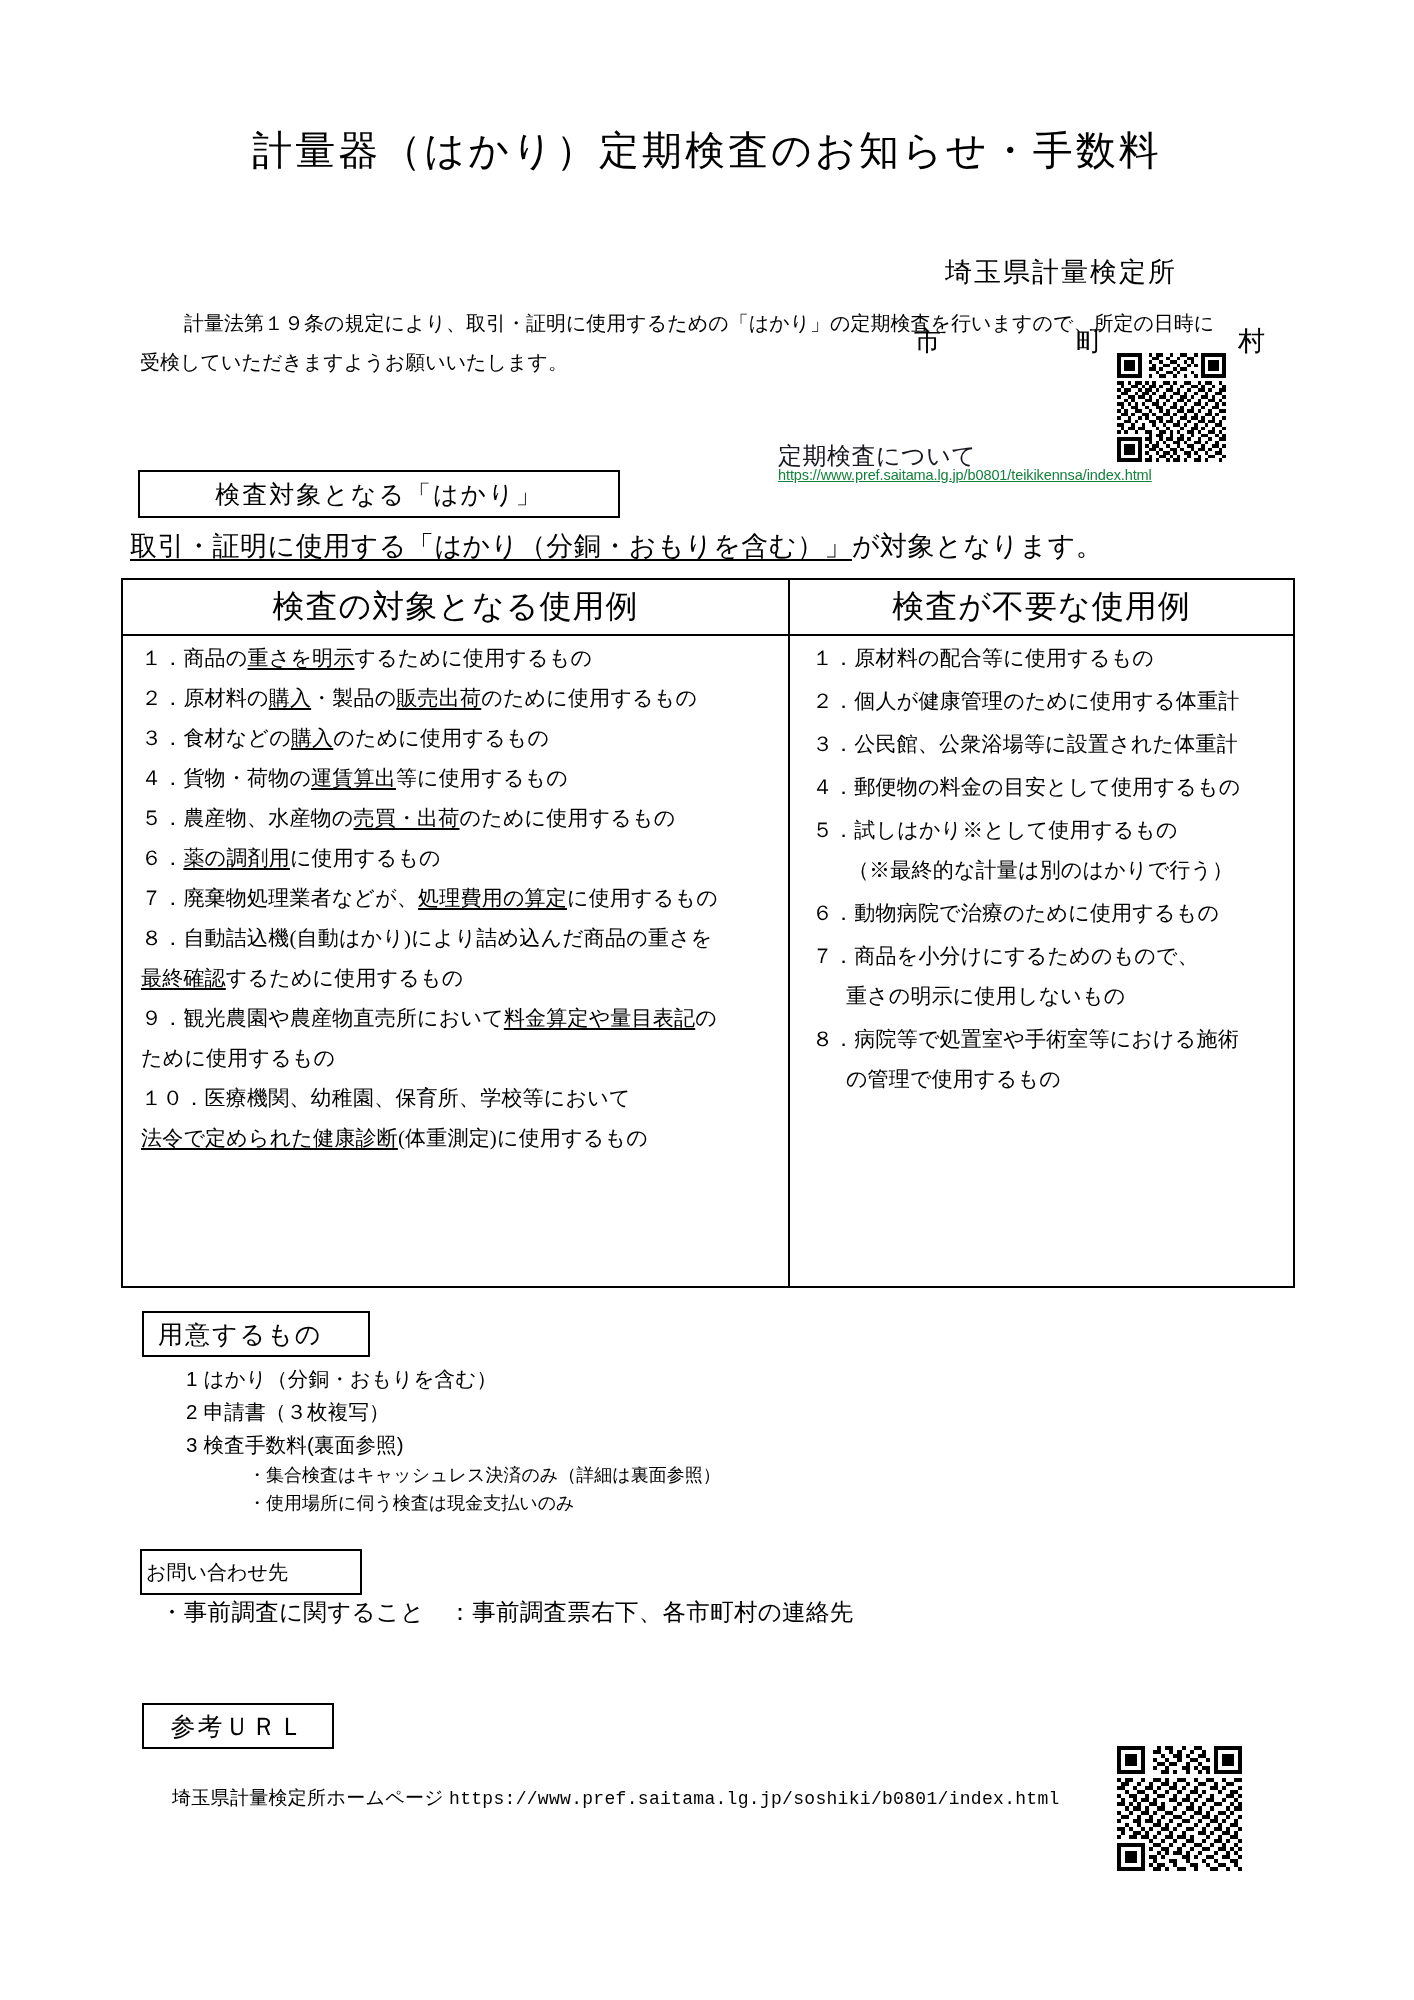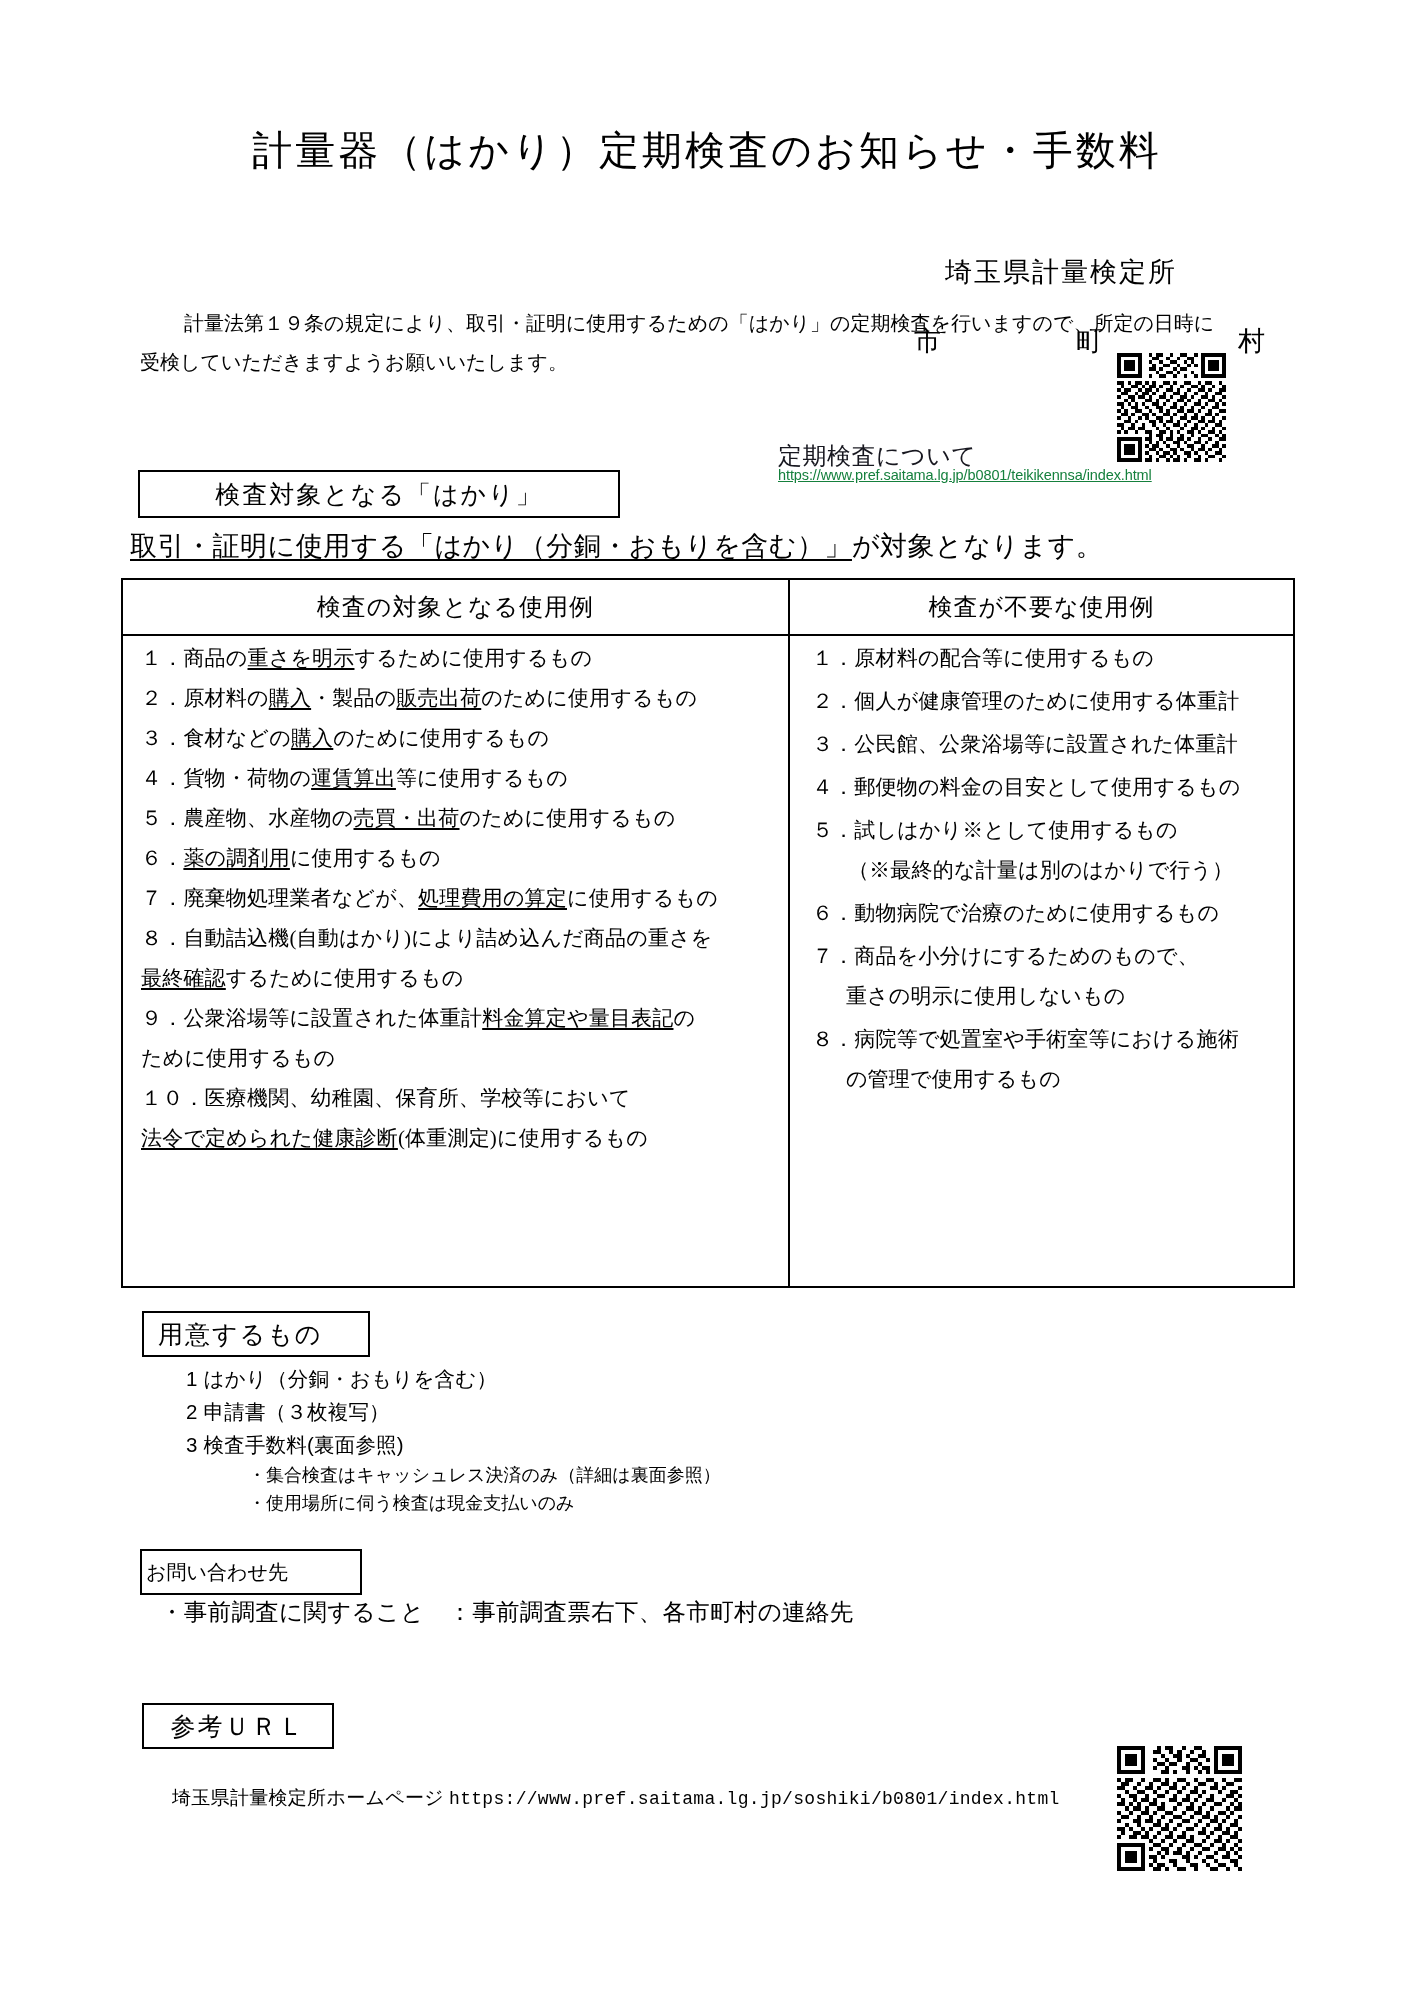--- a/index.html
+++ b/index.html
@@ -68,21 +68,21 @@
   .tbl{
     position:absolute;left:121px;top:578px;width:1174px;height:710px;
     border:2px solid #000;box-sizing:border-box;display:flex;
   }
   .tbl .col{box-sizing:border-box;}
   .tbl .col.left{width:57%;border-right:2px solid #000;}
   .tbl .col.right{width:43%;}
   .thead{
     height:54px;border-bottom:2px solid #000;
     display:flex;align-items:center;justify-content:center;
-    font-size:24px;letter-spacing:1px;
+    font-size:32px;letter-spacing:1px;
   }
   .tbody{padding:12px 10px 0 18px;}
   .tbody .row{
     font-size:21px;line-height:1.0;margin-bottom:19px;letter-spacing:0.2px;
     white-space:pre-wrap;
   }
   .tbody .row .sub{display:block;margin-top:19px;}
   .tbody .row u{text-decoration:underline;text-underline-offset:3px;}
   .col.right .tbody{padding-left:22px;}
   .col.right .tbody .row{margin-bottom:22px;}
@@ -413,21 +413,21 @@
       <div class="thead">検査の対象となる使用例</div>
       <div class="tbody" id="left-body">
           <div class="row"><span>１．</span><span>商品の</span><u>重さを明示</u><span>するために使用するもの</span></div>
           <div class="row"><span>２．</span><span>原材料の</span><u>購入</u><span>・製品の</span><u>販売出荷</u><span>のために使用するもの</span></div>
           <div class="row"><span>３．</span><span>食材などの</span><u>購入</u><span>のために使用するもの</span></div>
           <div class="row"><span>４．</span><span>貨物・荷物の</span><u>運賃算出</u><span>等に使用するもの</span></div>
           <div class="row"><span>５．</span><span>農産物、水産物の</span><u>売買・出荷</u><span>のために使用するもの</span></div>
           <div class="row"><span>６．</span><u>薬の調剤用</u><span>に使用するもの</span></div>
           <div class="row"><span>７．</span><span>廃棄物処理業者などが、</span><u>処理費用の算定</u><span>に使用するもの</span></div>
           <div class="row"><span>８．</span><span>自動詰込機(自動はかり)により詰め込んだ商品の重さを</span><span class="sub"><u>最終確認</u><span>するために使用するもの</span></span></div>
-          <div class="row"><span>９．</span><span>公衆浴場等に設置された体重計</span><u>料金算定や量目表記</u><span>の</span><span class="sub"><span>ために使用するもの</span></span></div>
+          <div class="row"><span>９．</span><span>観光農園や農産物直売所において</span><u>料金算定や量目表記</u><span>の</span><span class="sub"><span>ために使用するもの</span></span></div>
           <div class="row"><span>１０．</span><span>医療機関、幼稚園、保育所、学校等において</span><span class="sub"><u>法令で定められた健康診断</u><span>(体重測定)に使用するもの</span></span></div>
         </div>
     </div>
     <div class="col right">
       <div class="thead">検査が不要な使用例</div>
       <div class="tbody" id="right-body">
           <div class="row"><span>１．</span><span>原材料の配合等に使用するもの</span></div>
           <div class="row"><span>２．</span><span>個人が健康管理のために使用する体重計</span></div>
           <div class="row"><span>３．</span><span>公民館、公衆浴場等に設置された体重計</span></div>
           <div class="row"><span>４．</span><span>郵便物の料金の目安として使用するもの</span></div>

